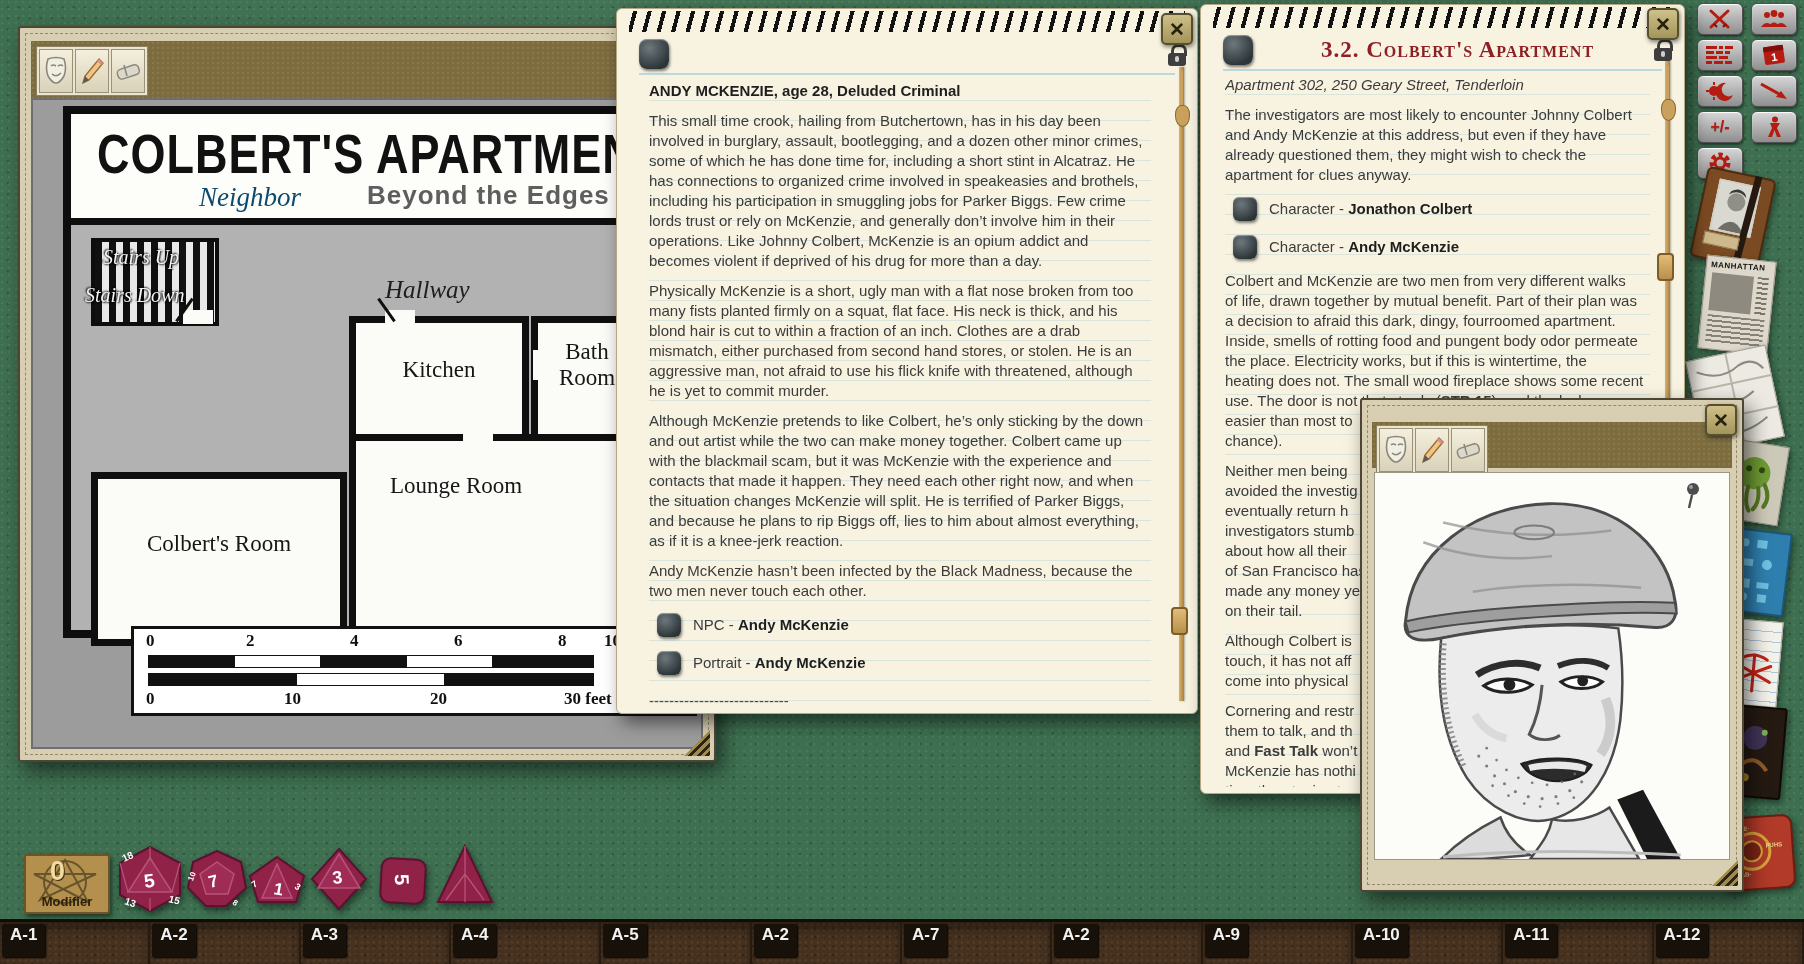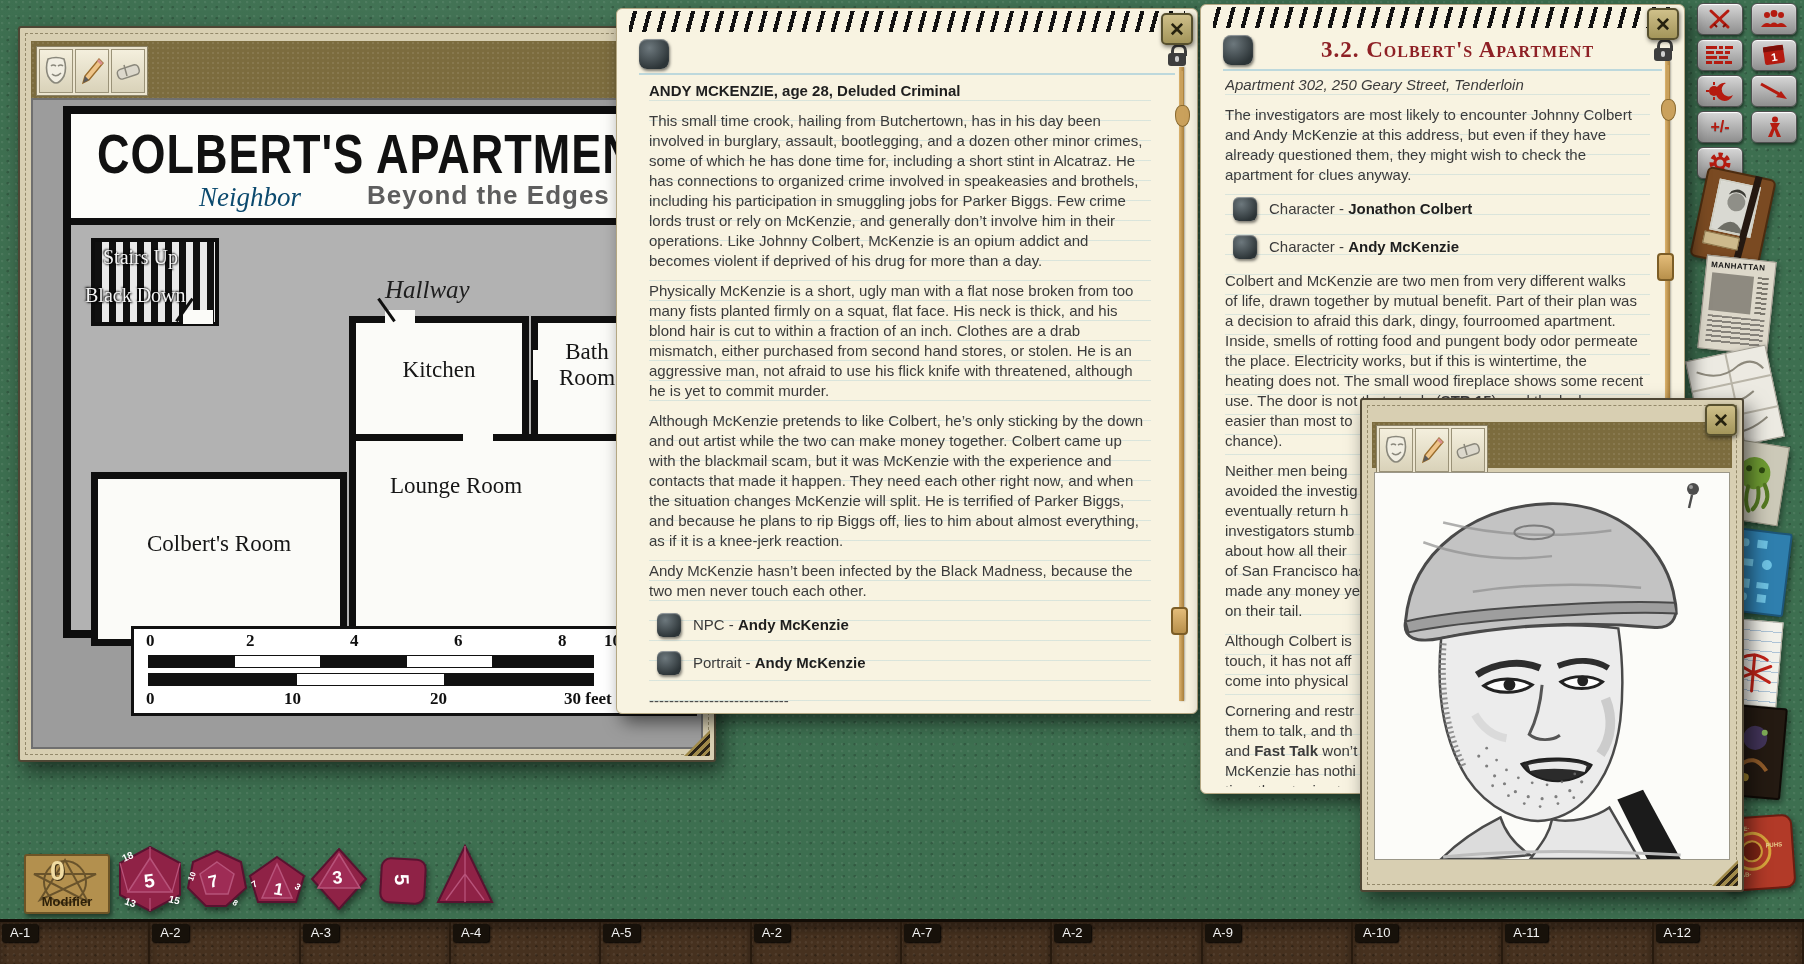--- a/index.html
+++ b/index.html
@@ -62,21 +62,21 @@
   
   .mapcanvas{background:#9c9c9c;border:2px solid #6f6f6f;overflow:hidden;}
   .planwall{border:8px solid #0d0d0d;background:#b2b2b2;}
   .room{position:absolute;background:#fbfbf8;border:7px solid #0f0f0f;}
   .rlabel{position:absolute;width:100%;text-align:center;font-family:"Liberation Serif",serif;
     font-size:23px;color:#161616;}
   .mtitle{font-family:"Liberation Sans",sans-serif;font-weight:bold;font-size:45px;color:#111;
     letter-spacing:1px;transform:scaleY(1.25);transform-origin:left top;white-space:nowrap;}
   .script{font-family:"Liberation Serif",serif;font-style:italic;}
   .stairs{background:repeating-linear-gradient(90deg,#101010 0 7px,#e9e9e9 7px 14px);border:4px solid #0d0d0d;}
-  .stlabel{font-family:"Liberation Serif",serif;font-size:20px;color:#f4f4f4;
+  .stlabel{font-family:"Liberation Serif",serif;font-style:italic;font-size:20px;color:#f4f4f4;
     text-shadow:1px 1px 2px #000, -1px -1px 2px #000;white-space:nowrap;}
   .scalebox{background:#fff;border:3px solid #111;}
   .seg{position:absolute;height:11px;border:1px solid #111;}
   .tick{position:absolute;font-family:"Liberation Serif",serif;font-weight:bold;font-size:17px;color:#111;white-space:nowrap;}
   .door{position:absolute;background:#fbfbf8;}
   .doorline{position:absolute;background:#0f0f0f;}
 
   
   .sbtn{width:44px;height:30px;border-radius:6px;border:1px solid #4f4f4f;
     background:linear-gradient(#d7d7d7,#8e8e8e);box-shadow:1px 2px 3px rgba(0,0,0,.5), inset 0 1px 1px #fff;
@@ -94,22 +94,22 @@
   .modzero{position:absolute;left:24px;top:0px;font-size:27px;font-weight:bold;color:#f0dca2;text-shadow:1px 1px 0 #3a2c12;}
   .modlbl{position:absolute;left:0;right:0;bottom:3px;text-align:center;font-size:13px;font-weight:bold;color:#2d2009;}
 
   
   .hotbar{position:absolute;left:0;right:0;bottom:0;height:42px;display:flex;z-index:60;
     background-color:#46311f;
     background-image:radial-gradient(circle at 30% 40%, rgba(255,255,255,.06) 1px, transparent 1.5px),
       radial-gradient(circle at 60% 70%, rgba(0,0,0,.25) 1px, transparent 1.5px);
     background-size:6px 6px, 9px 9px;border-top:3px solid #120c06;}
   .slot{flex:1;position:relative;border-right:2px solid #271a0e;box-shadow:inset 0 8px 10px rgba(0,0,0,.35);}
-  .slot-label{position:absolute;left:2px;top:2px;background:#17110a;color:#f2f2f2;font-size:13px;
-    font-weight:normal;padding:1px 8px 2px;border-radius:2px;box-shadow:1px 1px 2px #000;}
+  .slot-label{position:absolute;left:2px;top:2px;background:#17110a;color:#f2f2f2;font-size:17px;
+    font-weight:bold;padding:1px 8px 12px;border-radius:2px;box-shadow:1px 1px 2px #000;}
 </style>
 </head>
 <body>
 
 <div id="stage">
 
   <div class="abs" style="left:0;top:0;z-index:6;">
     <div class="sbtn abs" style="left:1697px;top:3px;">
       <svg width="26" height="22" viewBox="0 0 26 22">
         <g stroke="#b51b10" stroke-width="3" stroke-linecap="round" fill="none">
@@ -313,21 +313,21 @@
       <div class="abs planwall" style="left:30px;top:6px;width:624px;height:516px;"></div>
 
       <div class="abs" style="left:38px;top:14px;width:608px;height:104px;background:#fdfdfa;border-bottom:7px solid #0f0f0f;">
         <div class="abs mtitle" style="left:26px;top:8px;">COLBERT'S APARTMENT</div>
         <div class="abs script" style="left:128px;top:68px;font-size:27px;color:#0c4a6e;">Neighbor</div>
         <div class="abs" style="left:296px;top:66px;font-size:26px;font-weight:bold;color:#5e5e5e;letter-spacing:1px;">Beyond the Edges</div>
       </div>
 
       <div class="abs stairs" style="left:58px;top:138px;width:120px;height:80px;"></div>
       <div class="abs stlabel" style="left:70px;top:146px;">Stairs Up</div>
-      <div class="abs stlabel" style="left:52px;top:184px;">Black Down</div>
+      <div class="abs stlabel" style="left:52px;top:184px;">Stairs Down</div>
 
       <div class="abs script" style="left:352px;top:176px;font-size:25px;color:#1e1e1e;">Hallway</div>
 
       <div class="room" style="left:58px;top:372px;width:242px;height:160px;">
         <div class="rlabel" style="top:52px;">Colbert's Room</div>
       </div>
       <div class="room" style="left:316px;top:216px;width:166px;height:118px;">
         <div class="rlabel" style="top:34px;">Kitchen</div>
       </div>
       <div class="room" style="left:498px;top:216px;width:98px;height:118px;">

